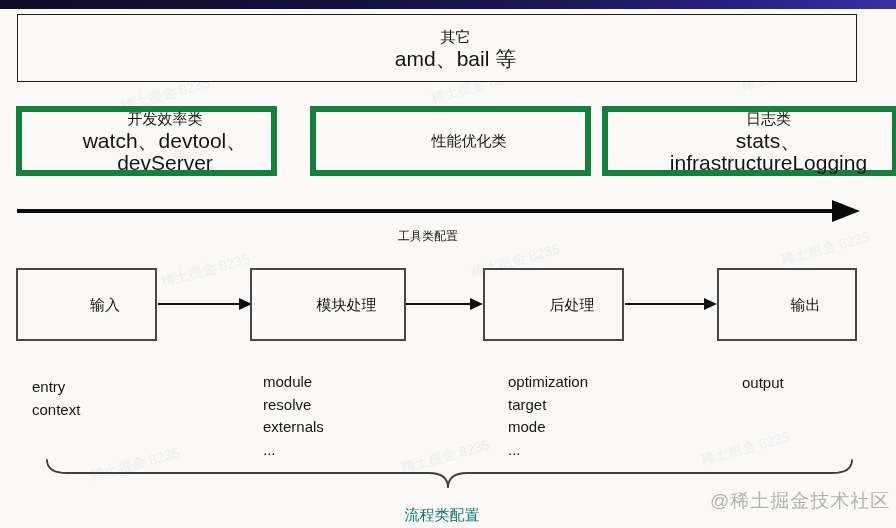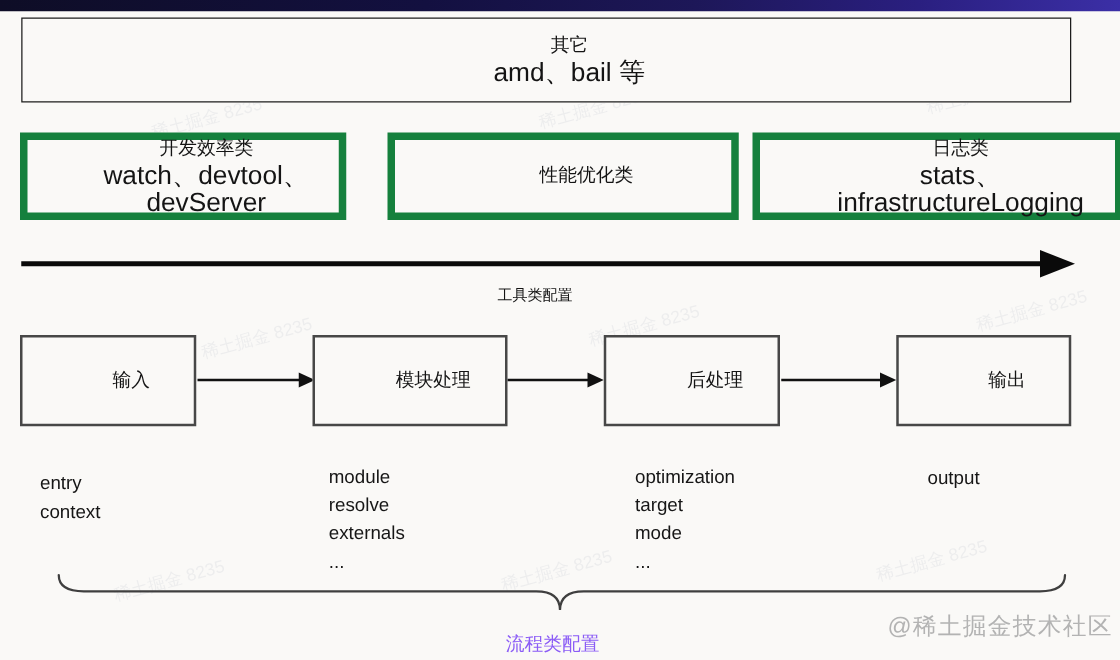--- a/index.html
+++ b/index.html
@@ -86,21 +86,21 @@
   .props-col.c3 { left: 508px; }
   .props-col.c4 { left: 742px; top: 372px; }
 
   .brace-label {
     position: absolute;
     left: 14px; top: 506px;
     width: 856px;
     text-align: center;
     font-size: 15px;
     font-weight: 500;
-    color: #8b5cf6;
+    color: #0f766e;
   }
 
   .credit-watermark {
     position: absolute;
     left: 710px; top: 488px;
     font-size: 19px;
     color: #b3b3b3;
     letter-spacing: 1px;
     white-space: nowrap;
   }

